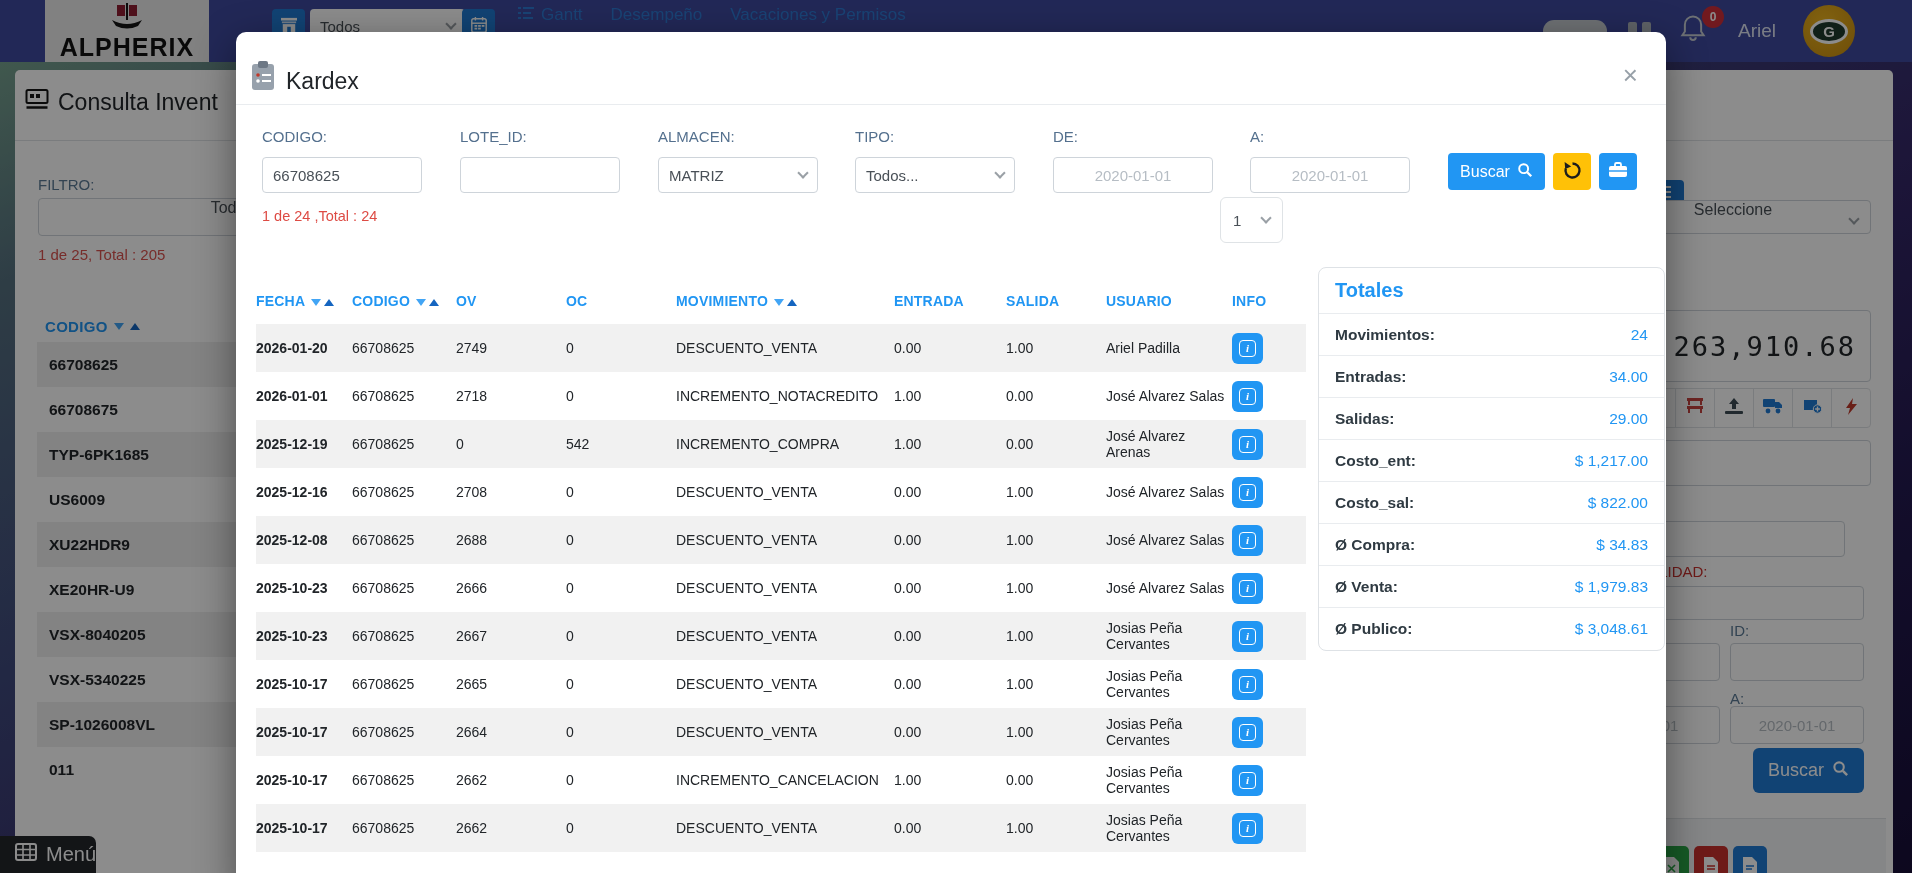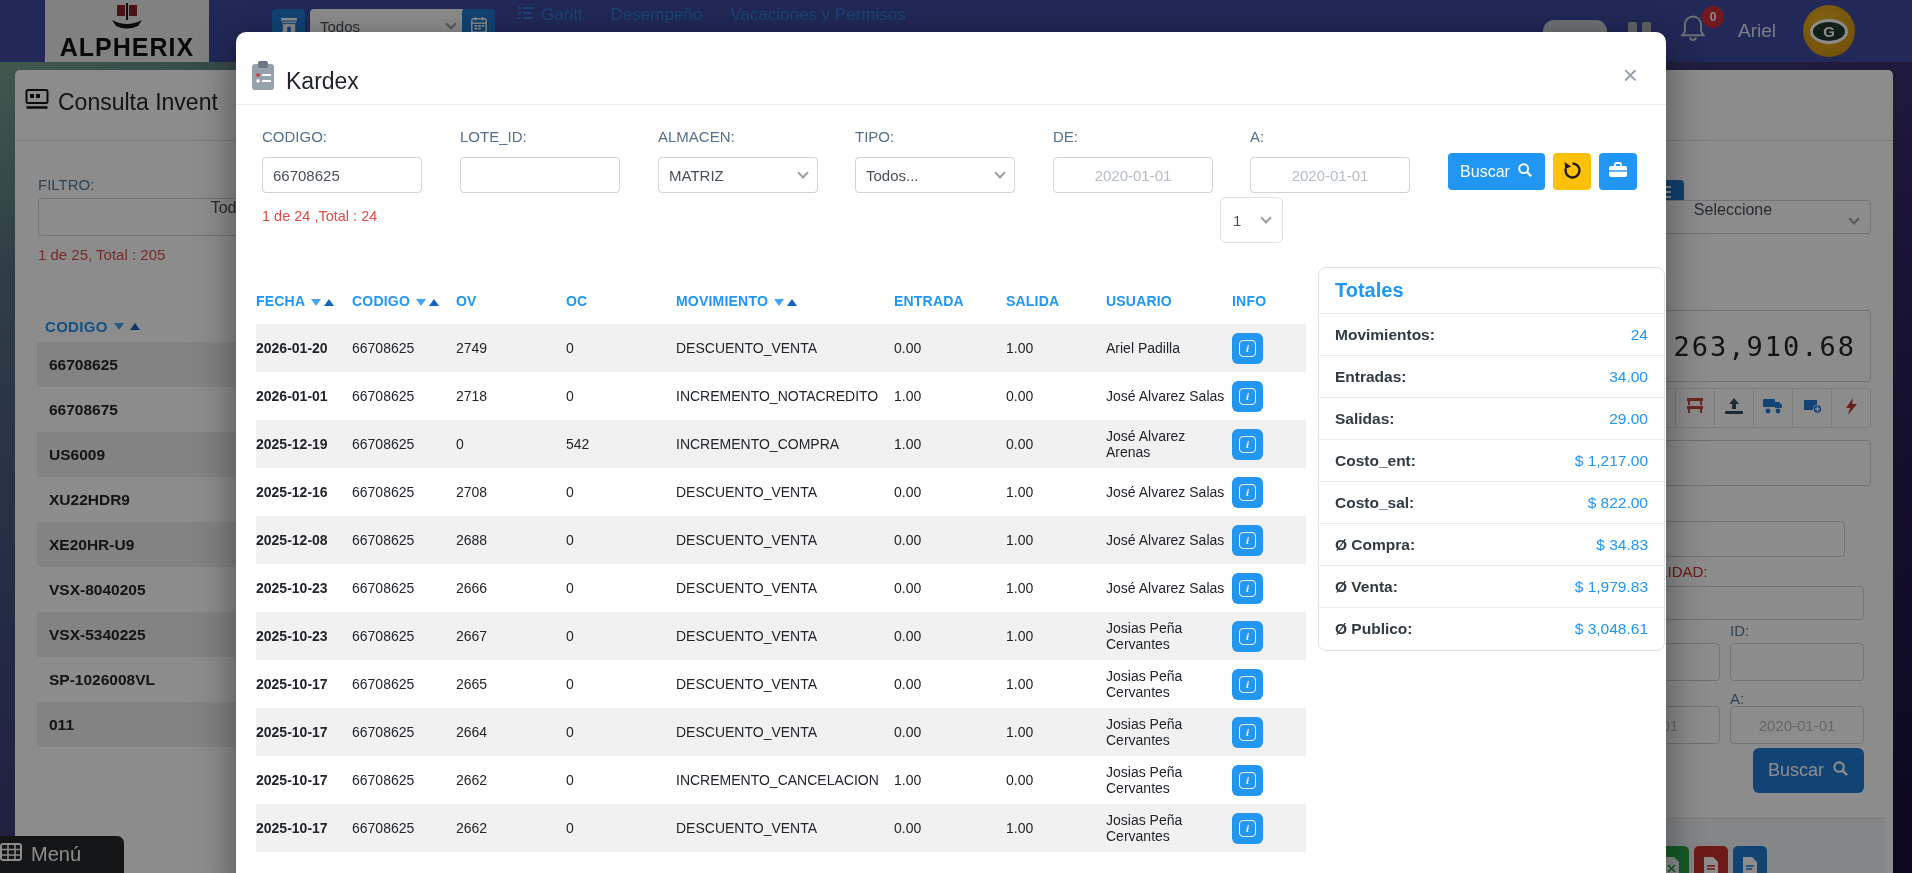--- a/index.html
+++ b/index.html
@@ -86,22 +86,22 @@
 .rc-buscar { position:absolute; left:1738px; top:678px; width:111px; height:45px; border:none; border-radius:6px;
   background:#1f7ad4; color:#fff; font-size:18px; display:flex; align-items:center; justify-content:center; gap:8px; cursor:pointer; }
 .rc-footer { position:absolute; left:1545px; top:748px; width:326px; height:55px; background:#f3f4f6; border-top:1px solid #dee2e6; }
 .rc-ficon { position:absolute; top:776px; width:34px; height:42px; border-radius:5px; border:none;
   display:flex; align-items:center; justify-content:center; cursor:pointer; }
 .f-xls { left:1640px; background:#28a745; }
 .f-pdf { left:1679px; background:#c9302c; }
 .f-doc { left:1718px; background:#1f7ad4; }
 
 
-.menu-btn { position:absolute; left:0; top:836px; width:124px; height:37px; background:#23272b; border:none;
-  border-radius:0 7px 0 0; color:#fff; font-size:20px; display:flex; align-items:center; justify-content:flex-start;
+.menu-btn { position:absolute; left:0; top:836px; width:96px; height:37px; background:#23272b; border:none;
+  border-radius:0 7px 0 0; color:#fff; font-size:20px; display:flex; align-items:center; justify-content:flex-end;
   gap:9px; z-index:40; cursor:pointer; }
 
 
 .backdrop { position:absolute; inset:0; background:rgba(0,0,0,.45); z-index:50; }
 .modal { position:absolute; left:236px; top:32px; width:1430px; height:860px; background:#fff; border-radius:10px;
   box-shadow:0 12px 40px rgba(0,0,0,.45); z-index:100; }
 .m-head { position:absolute; left:0; top:0; width:100%; height:73px; border-bottom:1px solid #e9ecef; }
 .m-clip { position:absolute; left:14px; top:28px; }
 .m-title { position:absolute; left:50px; top:36px; font-size:23px; color:#212529; }
 .m-close { position:absolute; right:28px; top:30px; font-size:26px; color:#97a0a8; cursor:pointer; line-height:1; }
@@ -277,20 +277,24 @@
           <span class="code">66708625</span>
           <span class="desc">C</span>
         </div>
 
         <div class="bg-row">
           <span class="code">66708675</span>
           <span class="desc">C</span>
         </div>
 
 
+        <div class="bg-row">
+          <span class="code">TYP-6PK1685</span>
+          <span class="desc">B</span>
+        </div>
 
         <div class="bg-row">
           <span class="code">US6009</span>
           <span class="desc">B</span>
         </div>
 
         <div class="bg-row">
           <span class="code">XU22HDR9</span>
           <span class="desc">B</span>
         </div>

